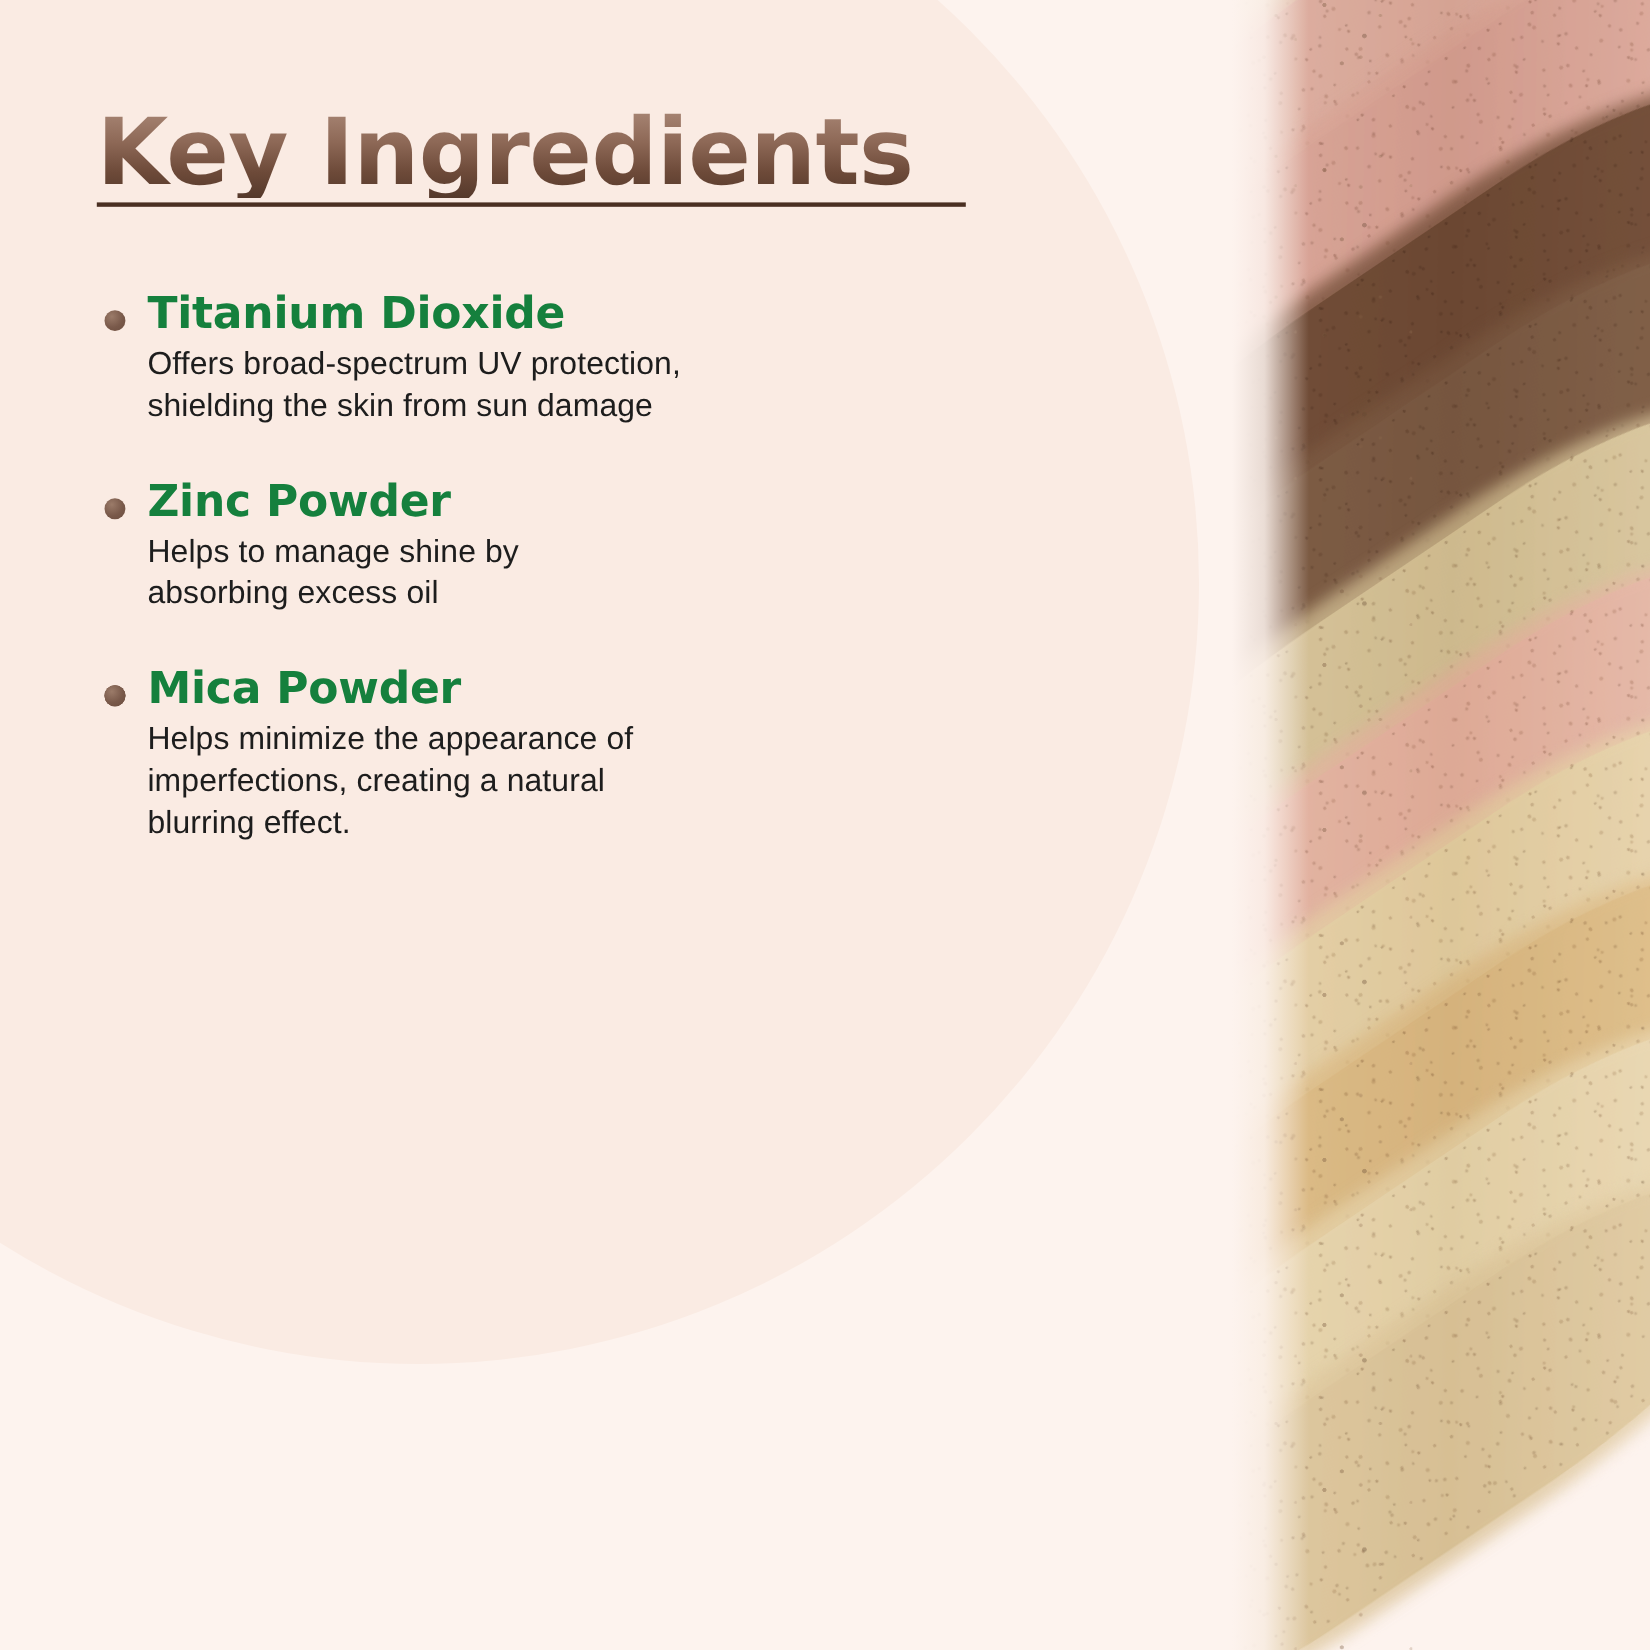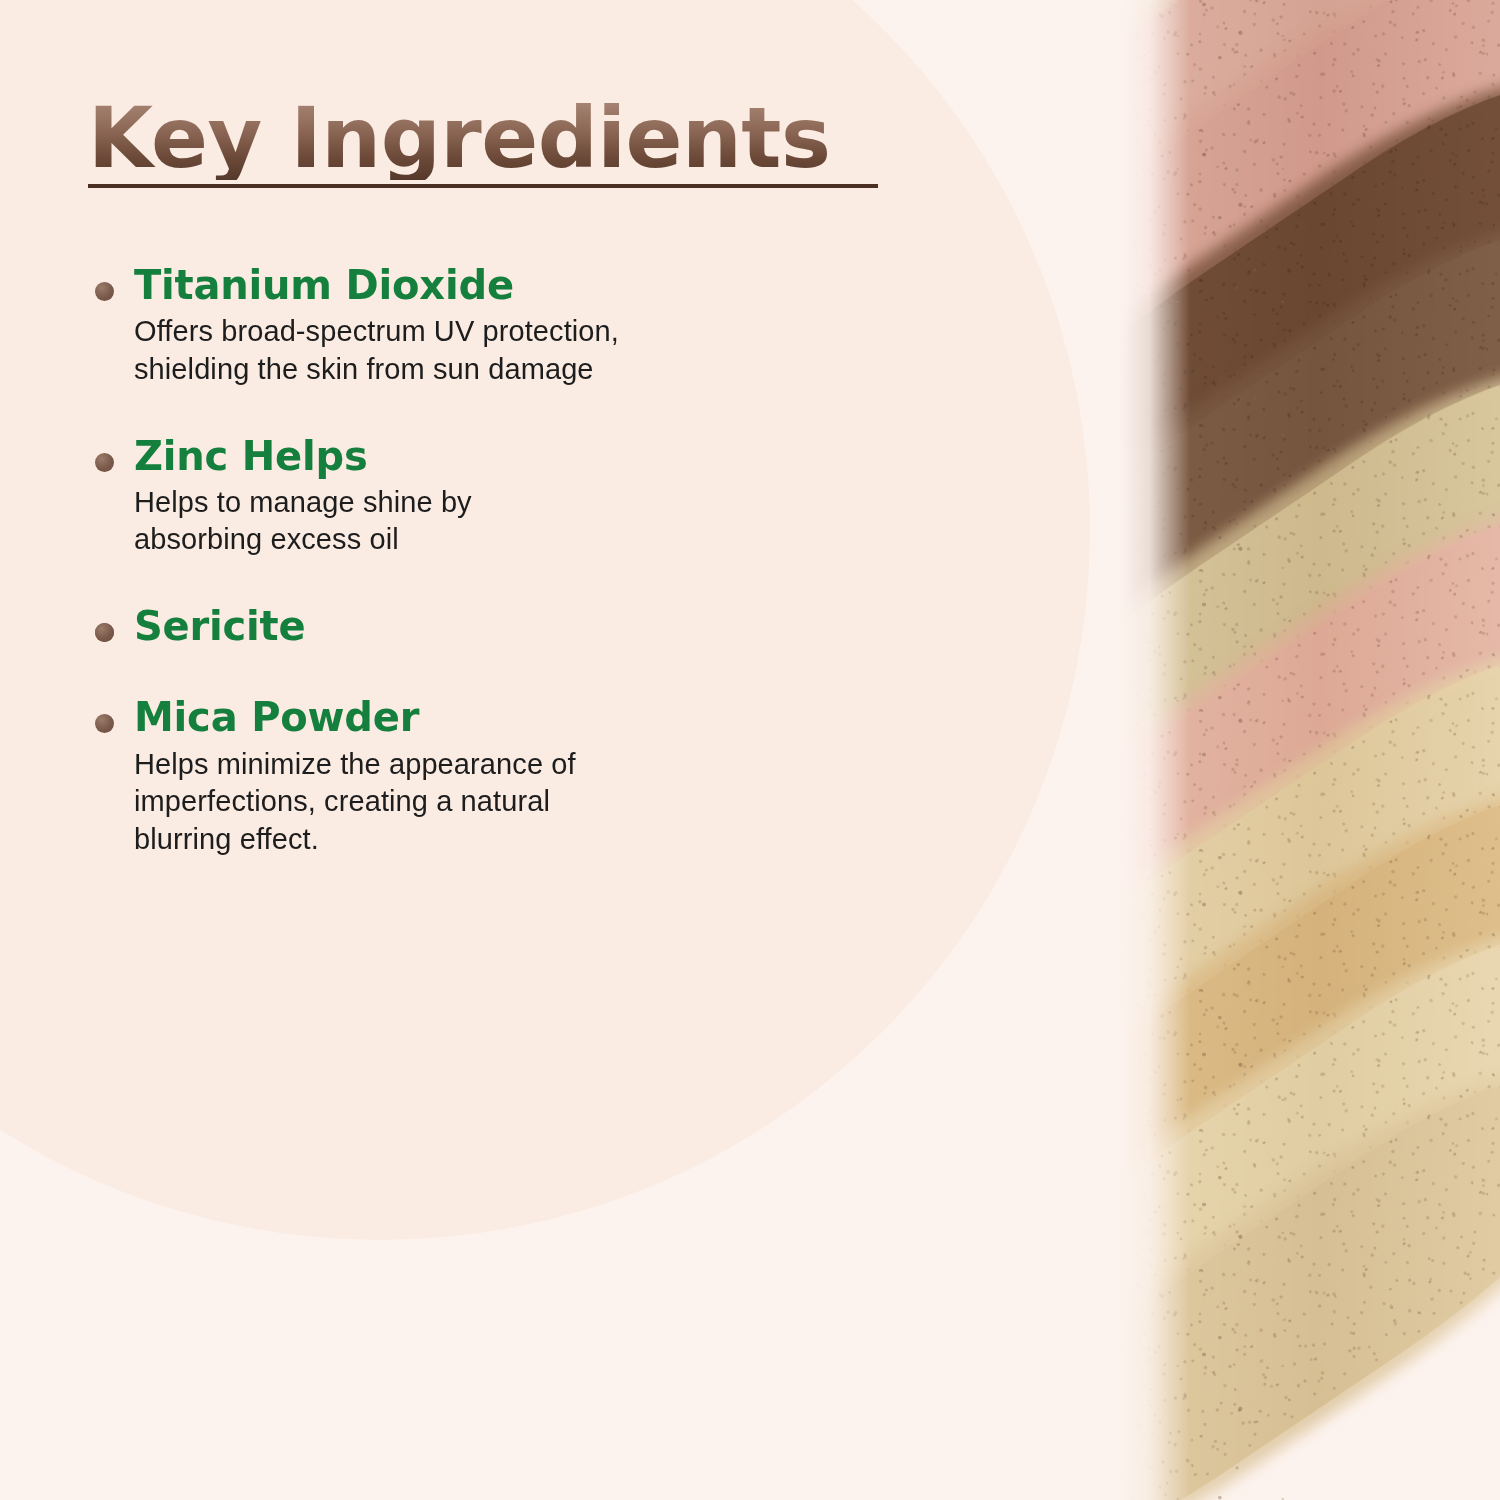--- a/index.html
+++ b/index.html
@@ -255,30 +255,29 @@
 
     <div class="ing-list" id="ing-list">
         <div class="ing-item">
           <span class="bullet-dot"></span>
           <div class="ing-name">Titanium Dioxide</div>
           <div class="ing-desc">Offers broad-spectrum UV protection,
 shielding the skin from sun damage</div>
         </div>
         <div class="ing-item">
           <span class="bullet-dot"></span>
-          <div class="ing-name">Zinc Helps</div>
+          <div class="ing-name">Zinc Powder</div>
           <div class="ing-desc">Helps to manage shine by
 absorbing excess oil</div>
         </div>
         <div class="ing-item">
           <span class="bullet-dot"></span>
         </div>
         <div class="ing-item">
           <span class="bullet-dot"></span>
-          <div class="ing-name">Sericite</div>
         </div>
         <div class="ing-item">
           <span class="bullet-dot"></span>
           <div class="ing-name">Mica Powder</div>
           <div class="ing-desc">Helps minimize the appearance of
 imperfections, creating a natural
 blurring effect.</div>
         </div>
       </div>
 

